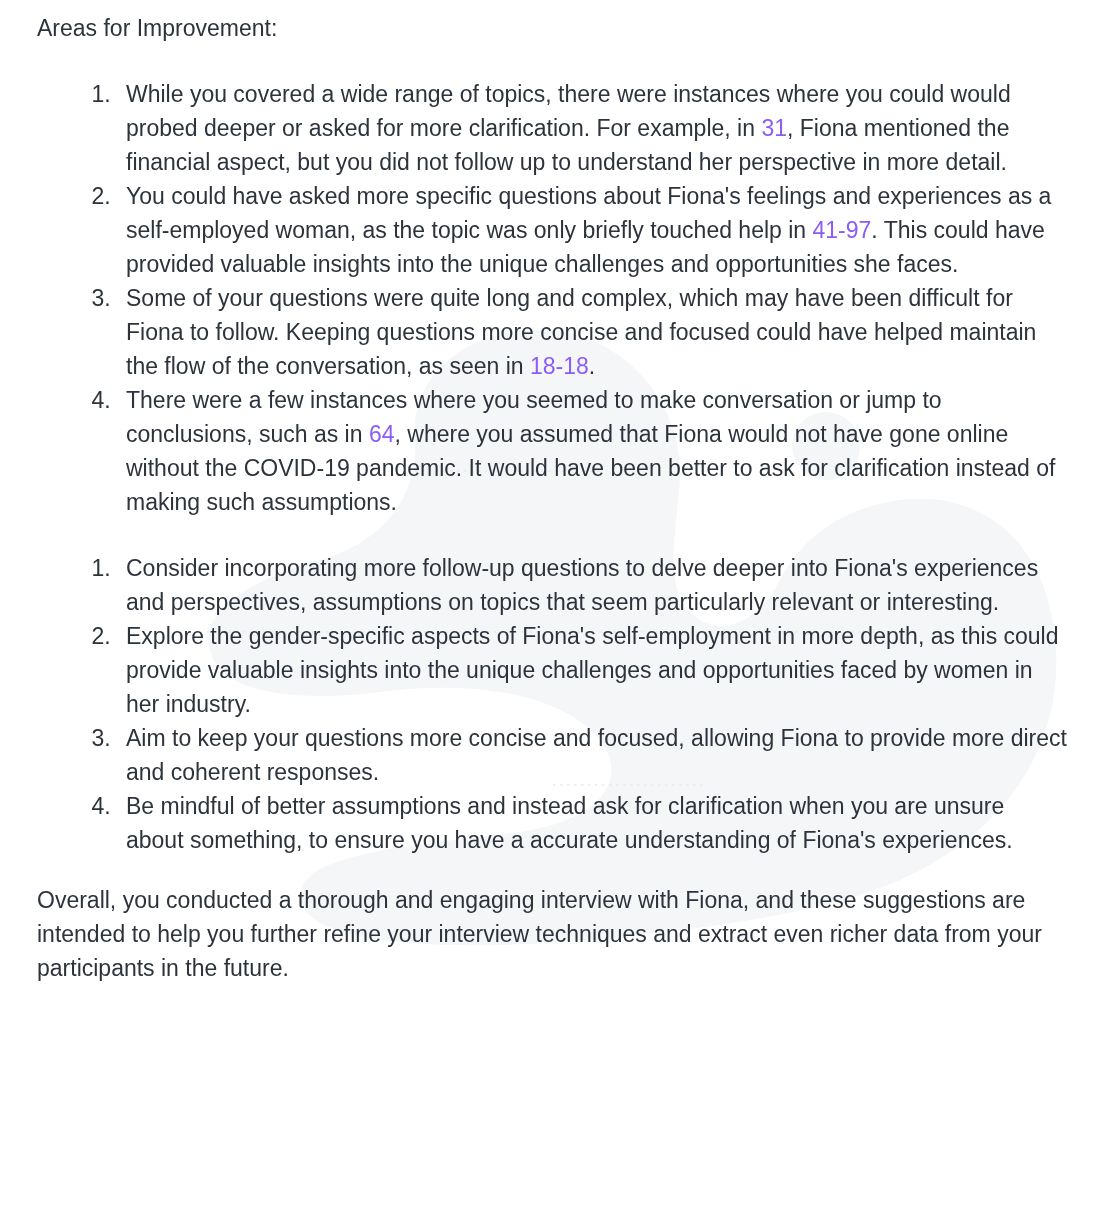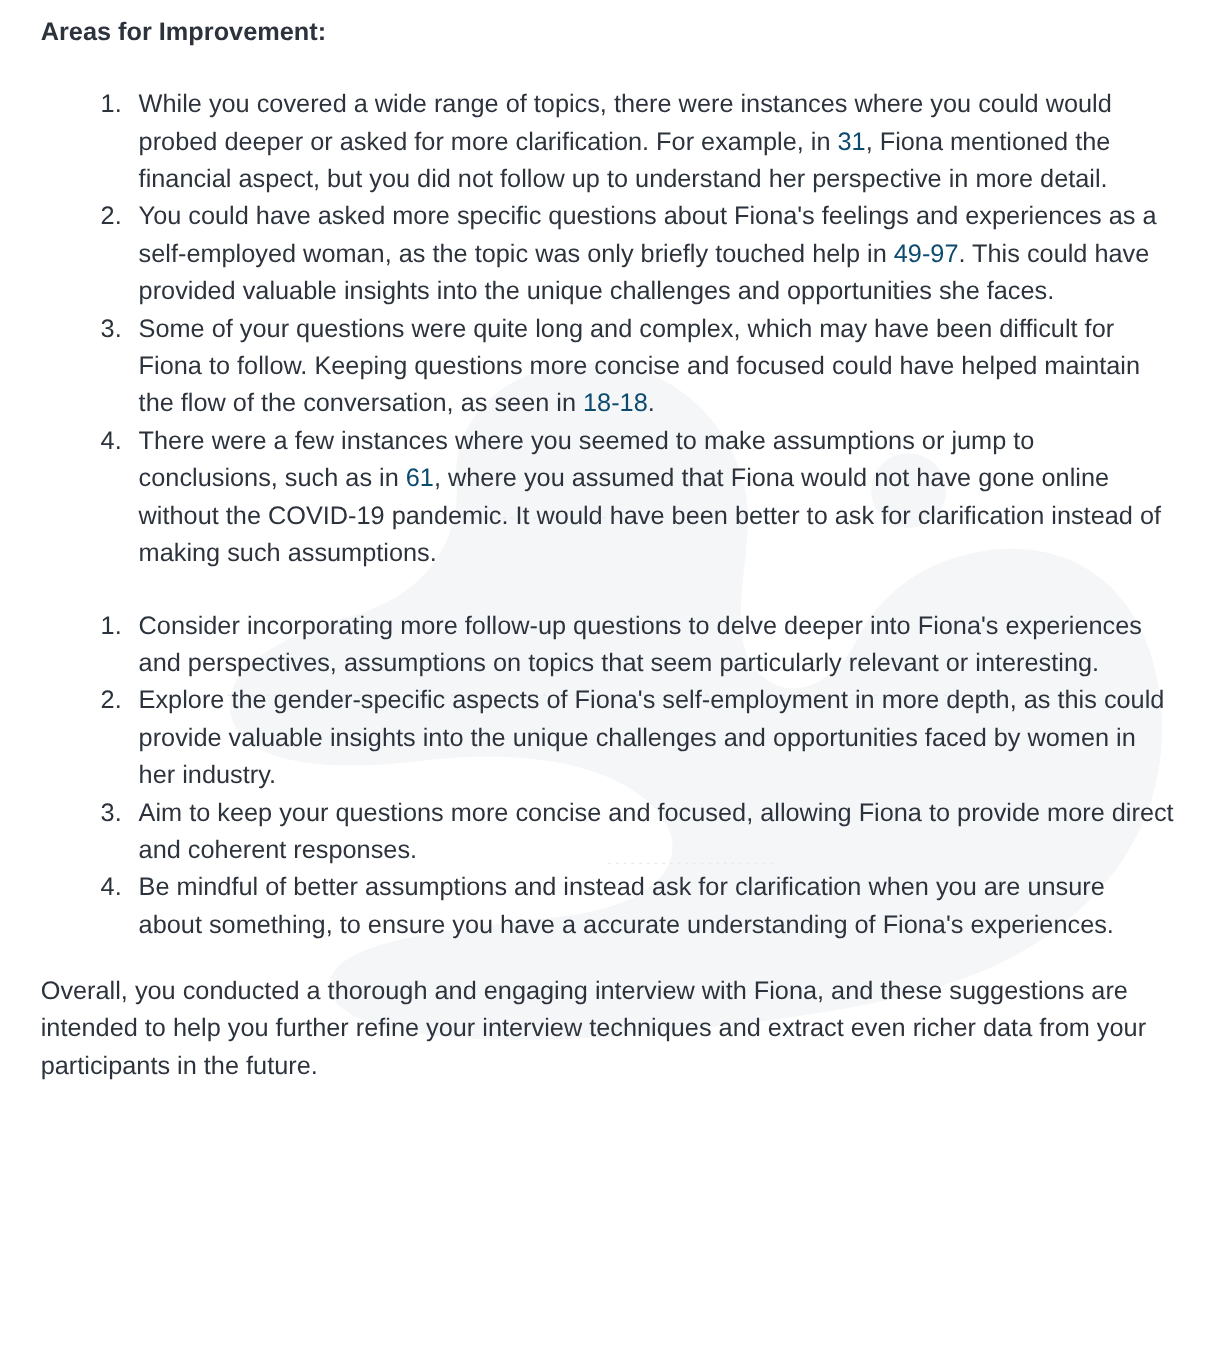--- a/index.html
+++ b/index.html
@@ -26,33 +26,33 @@
     position: relative;
     z-index: 1;
     padding: 11px 40px 0 37px;
     font-size: 23px;
     line-height: 34px;
   }
   .section-heading {
     margin: 0;
     font-size: 23px;
     line-height: 34px;
-    font-weight: 700;
+    font-weight: 400;
   }
   ol.feedback-list {
     margin: 32px 0 26px 0;
     padding: 0 0 0 80px;
     list-style: decimal;
   }
   ol.feedback-list li {
     padding-left: 9px;
     line-height: 34px;
   }
   .transcript-ref {
-    color: #0c4a6e;
+    color: #8b5cf6;
     cursor: pointer;
   }
   .closing {
     margin: 26px 0 0 0;
   }
 </style>
 </head>
 <body>
 
 <svg class="watermark" width="1107" height="1229" viewBox="0 0 1107 1229" aria-hidden="true">
@@ -81,23 +81,23 @@
     <line x1="553" y1="785" x2="705" y2="785"></line>
   </g>
 </svg>
 
 <div class="content">
 
   <p class="section-heading">Areas for Improvement:</p>
 
   <ol class="feedback-list">
     <li><span>While you covered a wide range of topics, there were instances where you could would probed deeper or asked for more clarification. For example, in </span><span class="transcript-ref">31</span><span>, Fiona mentioned the financial aspect, but you did not follow up to understand her perspective in more detail.</span></li>
-    <li><span>You could have asked more specific questions about Fiona's feelings and experiences as a self-employed woman, as the topic was only briefly touched help in </span><span class="transcript-ref">49-97</span><span>. This could have provided valuable insights into the unique challenges and opportunities she faces.</span></li>
+    <li><span>You could have asked more specific questions about Fiona's feelings and experiences as a self-employed woman, as the topic was only briefly touched help in </span><span class="transcript-ref">41-97</span><span>. This could have provided valuable insights into the unique challenges and opportunities she faces.</span></li>
     <li><span>Some of your questions were quite long and complex, which may have been difficult for Fiona to follow. Keeping questions more concise and focused could have helped maintain the flow of the conversation, as seen in </span><span class="transcript-ref">18-18</span><span>.</span></li>
-    <li><span>There were a few instances where you seemed to make assumptions or jump to conclusions, such as in </span><span class="transcript-ref">61</span><span>, where you assumed that Fiona would not have gone online without the COVID-19 pandemic. It would have been better to ask for clarification instead of making such assumptions.</span></li>
+    <li><span>There were a few instances where you seemed to make conversation or jump to conclusions, such as in </span><span class="transcript-ref">64</span><span>, where you assumed that Fiona would not have gone online without the COVID-19 pandemic. It would have been better to ask for clarification instead of making such assumptions.</span></li>
   </ol>
 
 
   <ol class="feedback-list">
     <li><span>Consider incorporating more follow-up questions to delve deeper into Fiona's experiences and perspectives, assumptions on topics that seem particularly relevant or interesting.</span></li>
     <li><span>Explore the gender-specific aspects of Fiona's self-employment in more depth, as this could provide valuable insights into the unique challenges and opportunities faced by women in her industry.</span></li>
     <li><span>Aim to keep your questions more concise and focused, allowing Fiona to provide more direct and coherent responses.</span></li>
     <li><span>Be mindful of better assumptions and instead ask for clarification when you are unsure about something, to ensure you have a accurate understanding of Fiona's experiences.</span></li>
   </ol>
 

